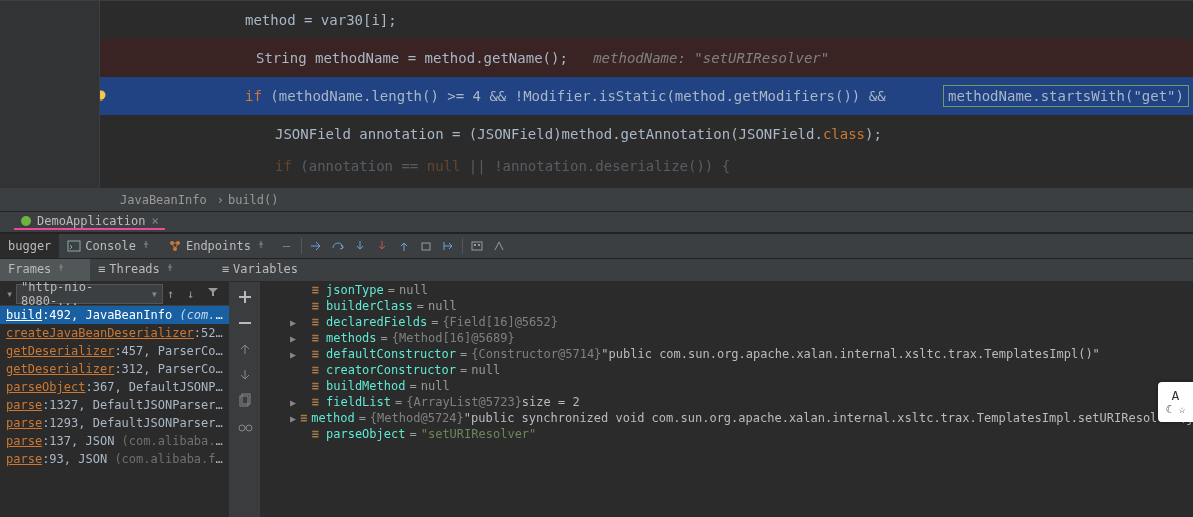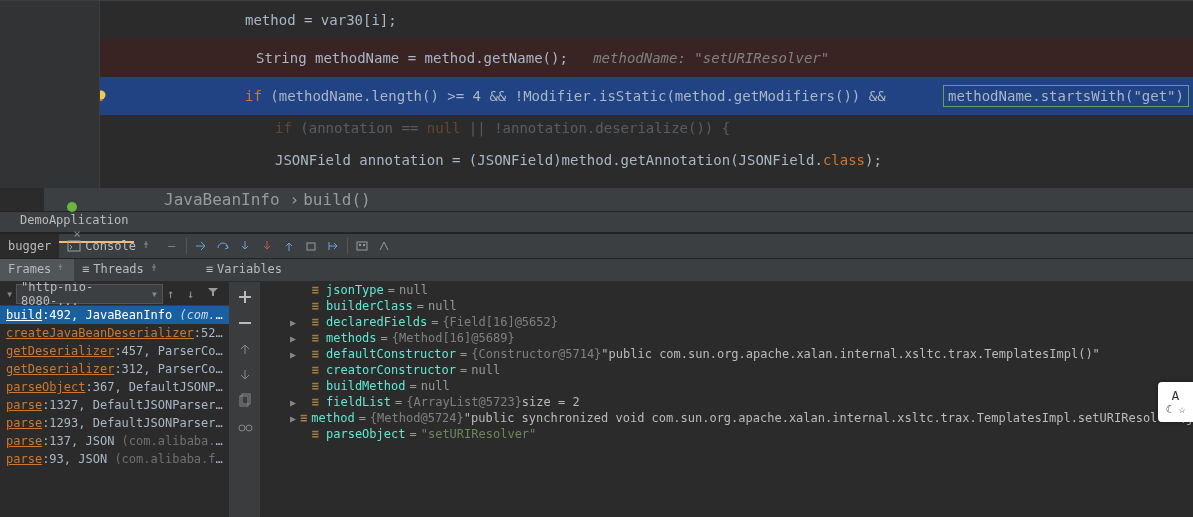--- a/index.html
+++ b/index.html
@@ -80,25 +80,24 @@
 .red-arrow {
   position: absolute;
   pointer-events: none;
 }
 
 
 .breadcrumb {
   height: 23px;
   background: #3c3f41;
   color: #bbb;
-  font-size: 16px;
+  font-size: 12px;
   display:flex;
   align-items: center;
   padding-left: 120px;
-  margin-left: 44px;
 }
 .breadcrumb span { margin-right: 4px; color:#999; }
 .crumb-link { color:#aaa; }
 .chev { color:#777; margin: 0 6px; }
 
 
 .tabrow {
   height: 22px;
   background: #3c3f41;
   border-top: 1px solid #232323;
@@ -107,21 +106,21 @@
   align-items: center;
   padding-left: 14px;
 }
 .tab {
   display:flex; align-items:center;
   padding: 0 6px;
   font-size: 12px;
   color: #bbb;
   border-bottom: 2px solid transparent;
 }
-.tab.active { border-bottom: 2px solid #fdba74; flex-direction: column; }
+.tab.active { border-bottom: 2px solid #ec4899; }
 .tab .tab-icon { width:12px;height:12px;margin-right:5px;display:inline-block; }
 .tab .close { margin-left: 6px; color:#888; font-size:12px; }
 
 
 .dbg-toolbar {
   height: 26px;
   background: #3c3f41;
   border-top:1px solid #232323;
   border-bottom:1px solid #232323;
   display:flex;
@@ -309,29 +308,29 @@
         <svg viewBox="0 0 14 14">
             <circle cx="7" cy="6" r="4.5" fill="#f2c94c"></circle>
             <rect x="5.5" y="10" width="3" height="2" fill="#b08b2e"></rect>
           </svg>
       </span>
     </div>
     <span class="code-text"><span class="kw">if</span> (methodName.length() &gt;= 4 &amp;&amp; !Modifier.isStatic(method.getModifiers()) &amp;&amp;</span>
     <span class="highlight-box">methodName.startsWith(<span class="str">"get"</span>)</span>
   </div>
 
-  <div class="code-line" style="height:26px;opacity:.35">
-    <span class="code-text" style="left:275px"><span class="kw">if</span> (annotation == <span class="kw">null</span> || !annotation.deserialize()) {</span>
-  </div>
-
   <div class="code-line">
     <div style="position:absolute;left:0;display:flex;align-items:center;height:100%;width:100px;">
       <span class="lineno">459</span>
     </div>
     <span class="code-text" style="left:275px">JSONField annotation = (JSONField)method.getAnnotation(JSONField.<span class="kw">class</span>);</span>
+  </div>
+
+  <div class="code-line" style="height:26px;opacity:.35">
+    <span class="code-text" style="left:275px"><span class="kw">if</span> (annotation == <span class="kw">null</span> || !annotation.deserialize()) {</span>
   </div>
 
   <div class="gutter"></div>
 </div>
 
 <div class="breadcrumb">
   <span class="crumb-link">JavaBeanInfo</span>
   <span class="chev">›</span>
   <span class="crumb-link">build()</span>
 </div>
@@ -355,20 +354,32 @@
   <div class="seg">
     <span class="dbg-ico"><svg viewBox="0 0 14 14">
           <rect x="1" y="2" width="12" height="10" fill="none" stroke="#8aa"></rect>
           <path d="M3 6 l2 2 l-2 2" stroke="#8aa" fill="none"></path>
         </svg></span>
     <span>Console</span>
     <span class="pin"><svg viewBox="0 0 12 12">
           <path d="M6 1 l0 7 M4 4 h4" stroke="#888"></path>
         </svg></span>
   </div>
+  <div class="seg">
+    <span class="dbg-ico"><svg viewBox="0 0 14 14">
+          <circle cx="4" cy="4" r="2" fill="#cc7832"></circle>
+          <circle cx="10" cy="4" r="2" fill="#cc7832"></circle>
+          <circle cx="7" cy="10" r="2" fill="#cc7832"></circle>
+          <path d="M4 4 L10 4 L7 10 Z" fill="none" stroke="#cc7832"></path>
+        </svg></span>
+    <span>Endpoints</span>
+    <span class="pin"><svg viewBox="0 0 12 12">
+          <path d="M6 1 l0 7 M4 4 h4" stroke="#888"></path>
+        </svg></span>
+  </div>
   <span class="seg" style="color:#888">—</span>
   <div class="sep"></div>
   <span class="dbg-btn">
       <svg width="14" height="14">
         <path d="M2 7 h8 M7 3 l4 4 l-4 4" stroke="#6aa0d8" fill="none"></path>
       </svg>
     </span>
   <span class="dbg-btn">
       <svg width="14" height="14">
         <path d="M2 9 a5 5 0 0 1 10 0" stroke="#6aa0d8" fill="none"></path>
@@ -409,21 +420,21 @@
       </svg>
     </span>
   <span class="dbg-btn">
       <svg width="14" height="14">
         <path d="M3 11 L7 3 L11 11" fill="none" stroke="#999"></path>
       </svg>
     </span>
 </div>
 
 <div class="panelbar">
-  <div class="tab sel" style="width:74px">
+  <div class="tab sel" style="width:90px">
     <span>Frames</span>
     <span class="pin"><svg viewBox="0 0 12 12">
           <path d="M6 1 l0 7 M4 4 h4" stroke="#888"></path>
         </svg></span>
   </div>
   <div class="tab">
     <span style="margin-right:4px">≡</span>
     <span>Threads</span>
     <span class="pin"><svg viewBox="0 0 12 12">
           <path d="M6 1 l0 7 M4 4 h4" stroke="#888"></path>

